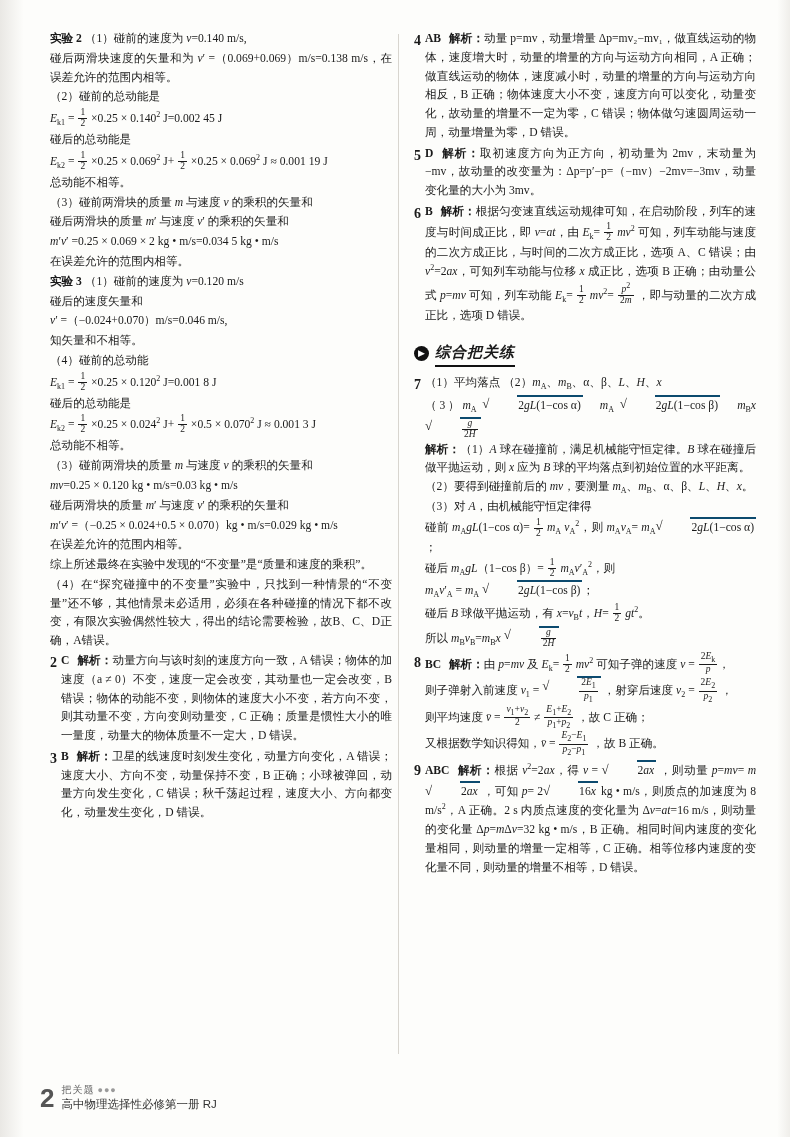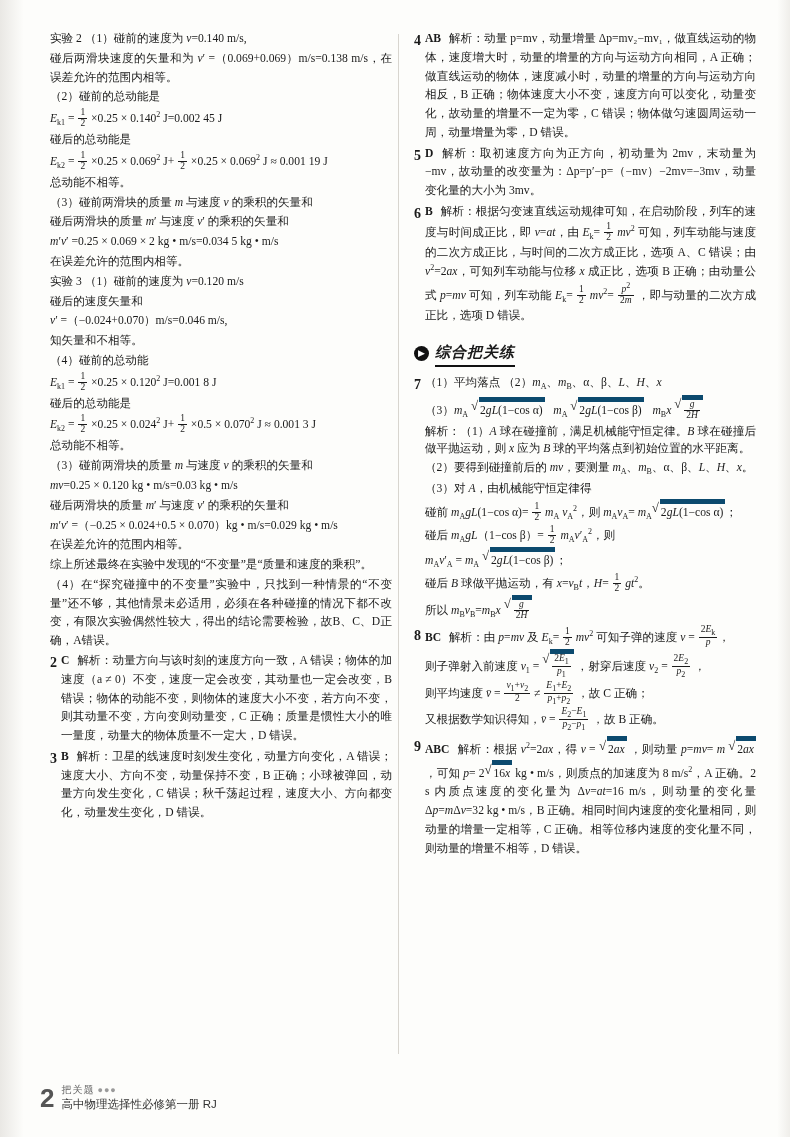--- a/index.html
+++ b/index.html
@@ -55,21 +55,21 @@
     padding-right:4px;
     flex:0 0 auto;
     line-height:1.5;
   }
   .ans{
     font-weight:bold;
     padding-right:5px;
     flex:0 0 auto;
   }
   .body{flex:1 1 auto;}
-  .lbl{font-weight:normal;}
+  .lbl{font-weight:bold;}
   .it{font-style:italic;}
   .sub{font-size:8px;vertical-align:sub;}
   .sup{font-size:8px;vertical-align:super;}
   
   .frac{
     display:inline-block;
     vertical-align:-0.45em;
     text-align:center;
     font-size:9.5px;
     line-height:1.05;
@@ -81,23 +81,24 @@
   .sqrt{
     display:inline-block;
     position:relative;
     padding-left:8px;
   }
   .sqrt:before{
     content:"\221A";
     position:absolute;left:0;top:-1px;font-size:13px;
   }
   .sqrt > .rad{
-    border-top:5px solid #0c4a6e;
+    border-top:2px solid #0c4a6e;
     padding:0 2px 0 1px;
     display:inline-block;
+    margin-left:27px;
   }
   .section-head{
     display:flex;align-items:center;
     margin:14px 0 7px 0;
   }
   .section-head .bullet{
     width:15px;height:15px;border-radius:50%;
     background:#111;color:#fff;
     font-size:9px;line-height:15px;text-align:center;
     margin-right:6px;font-family:"Liberation Sans",sans-serif;

